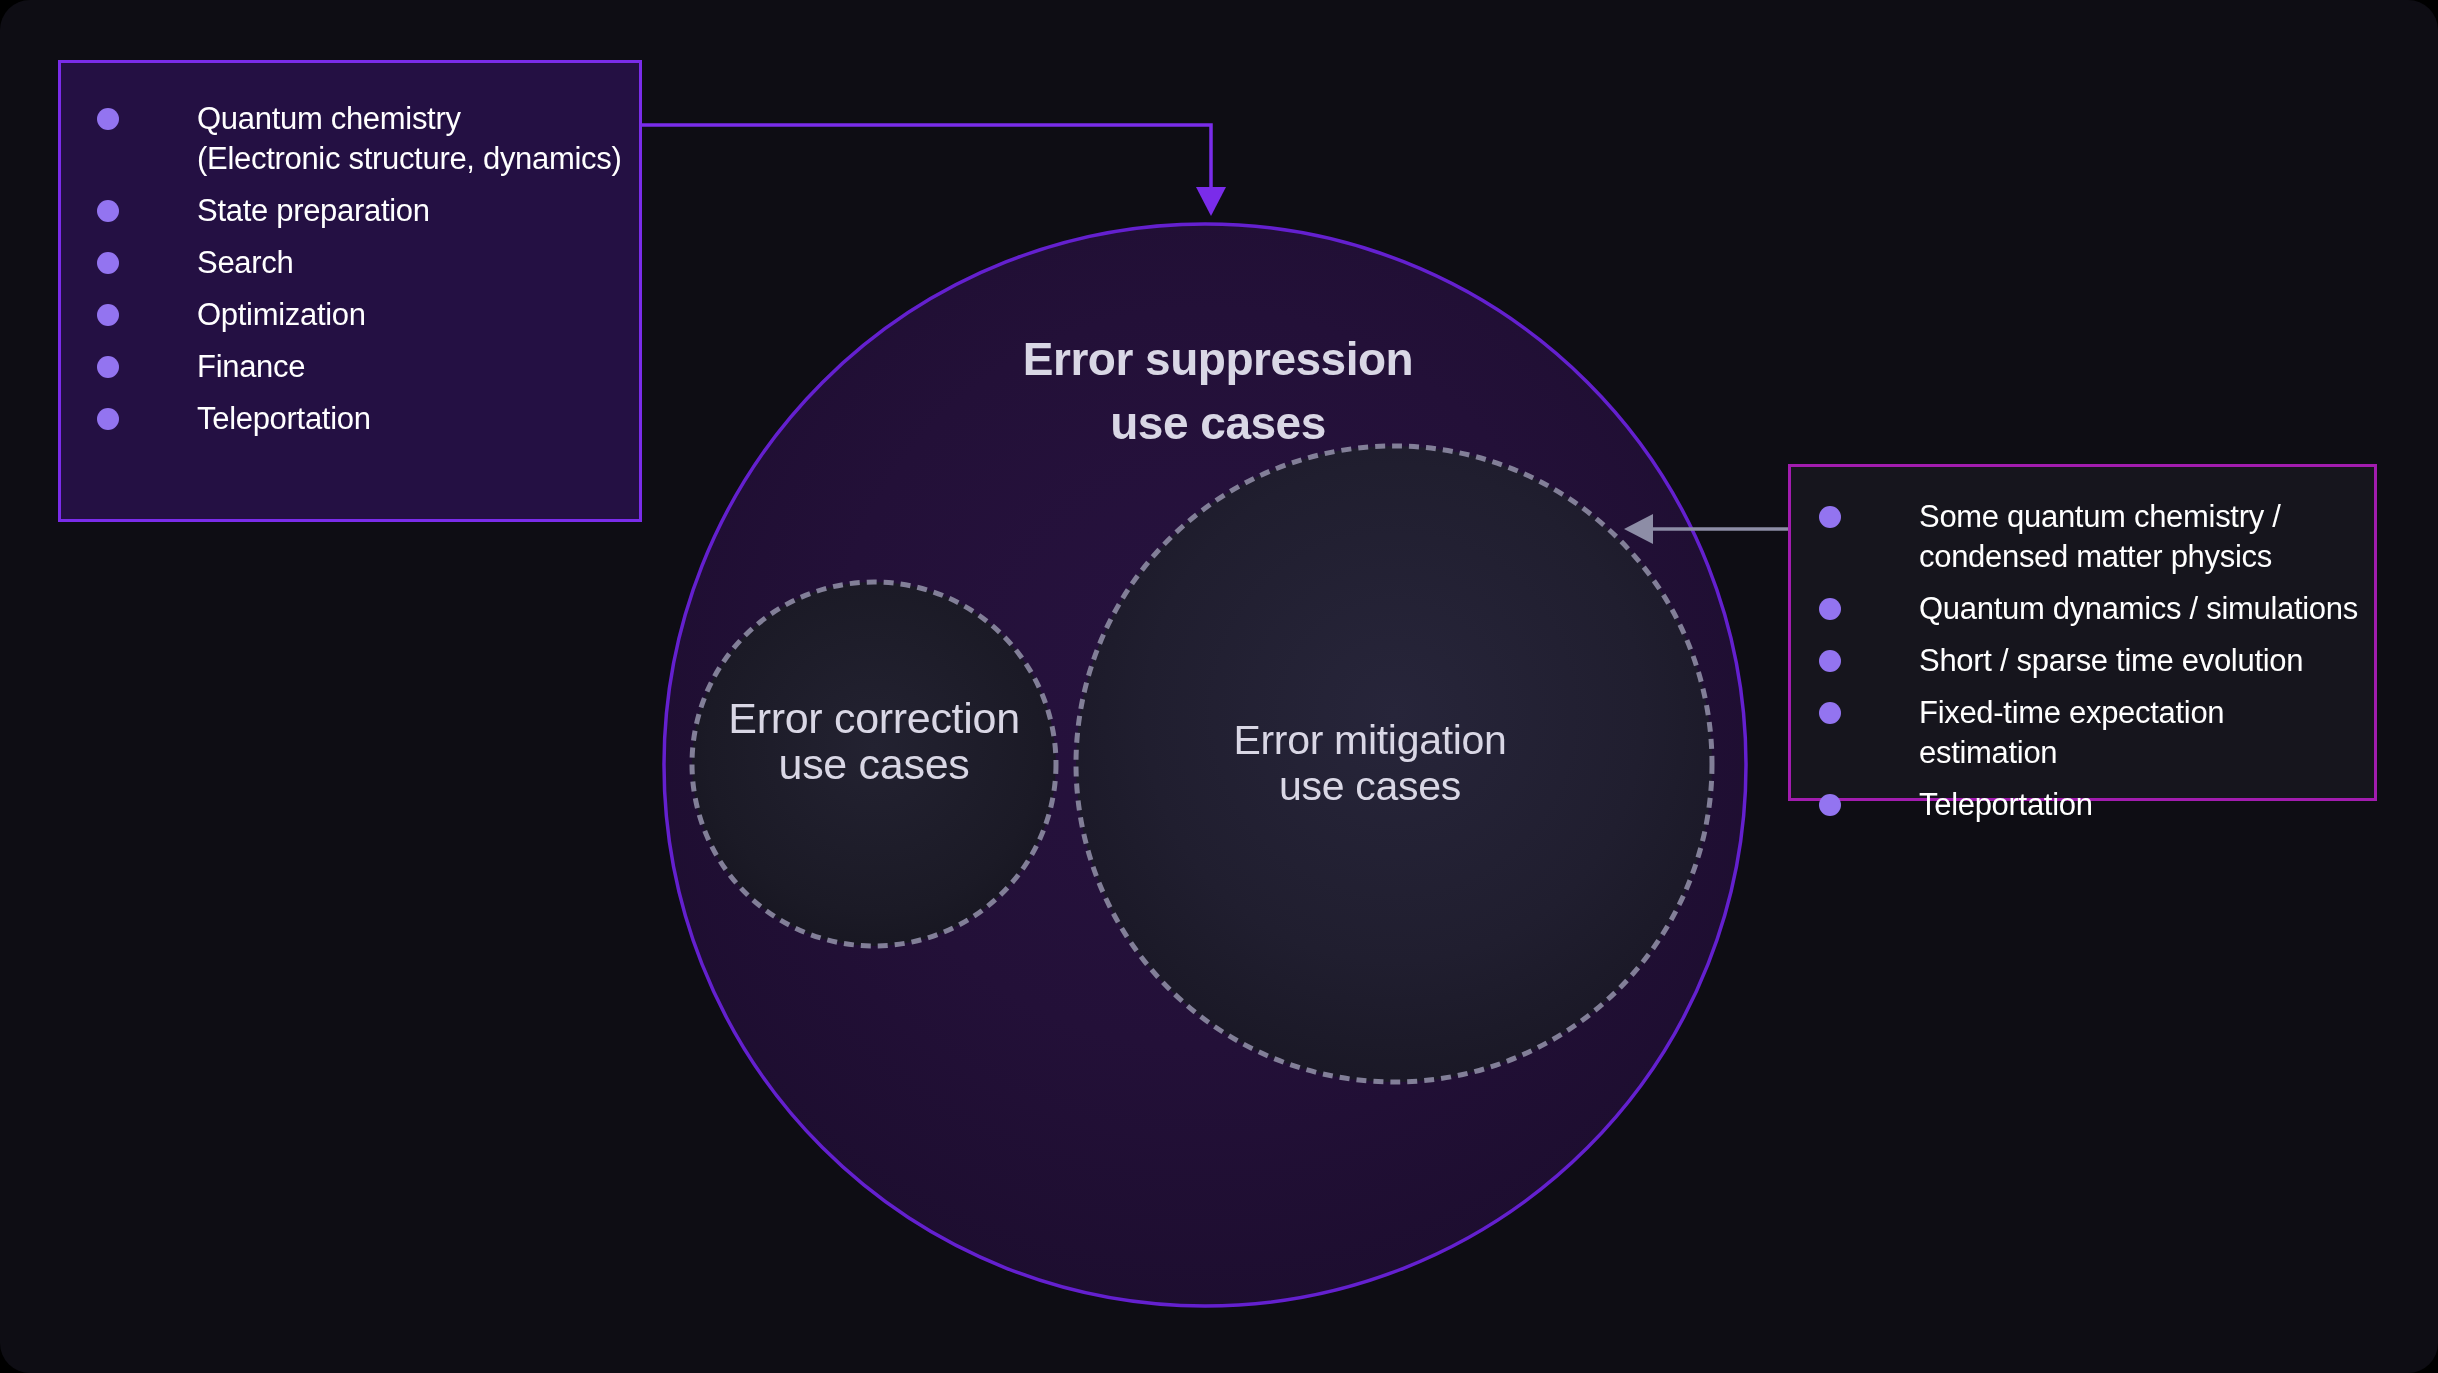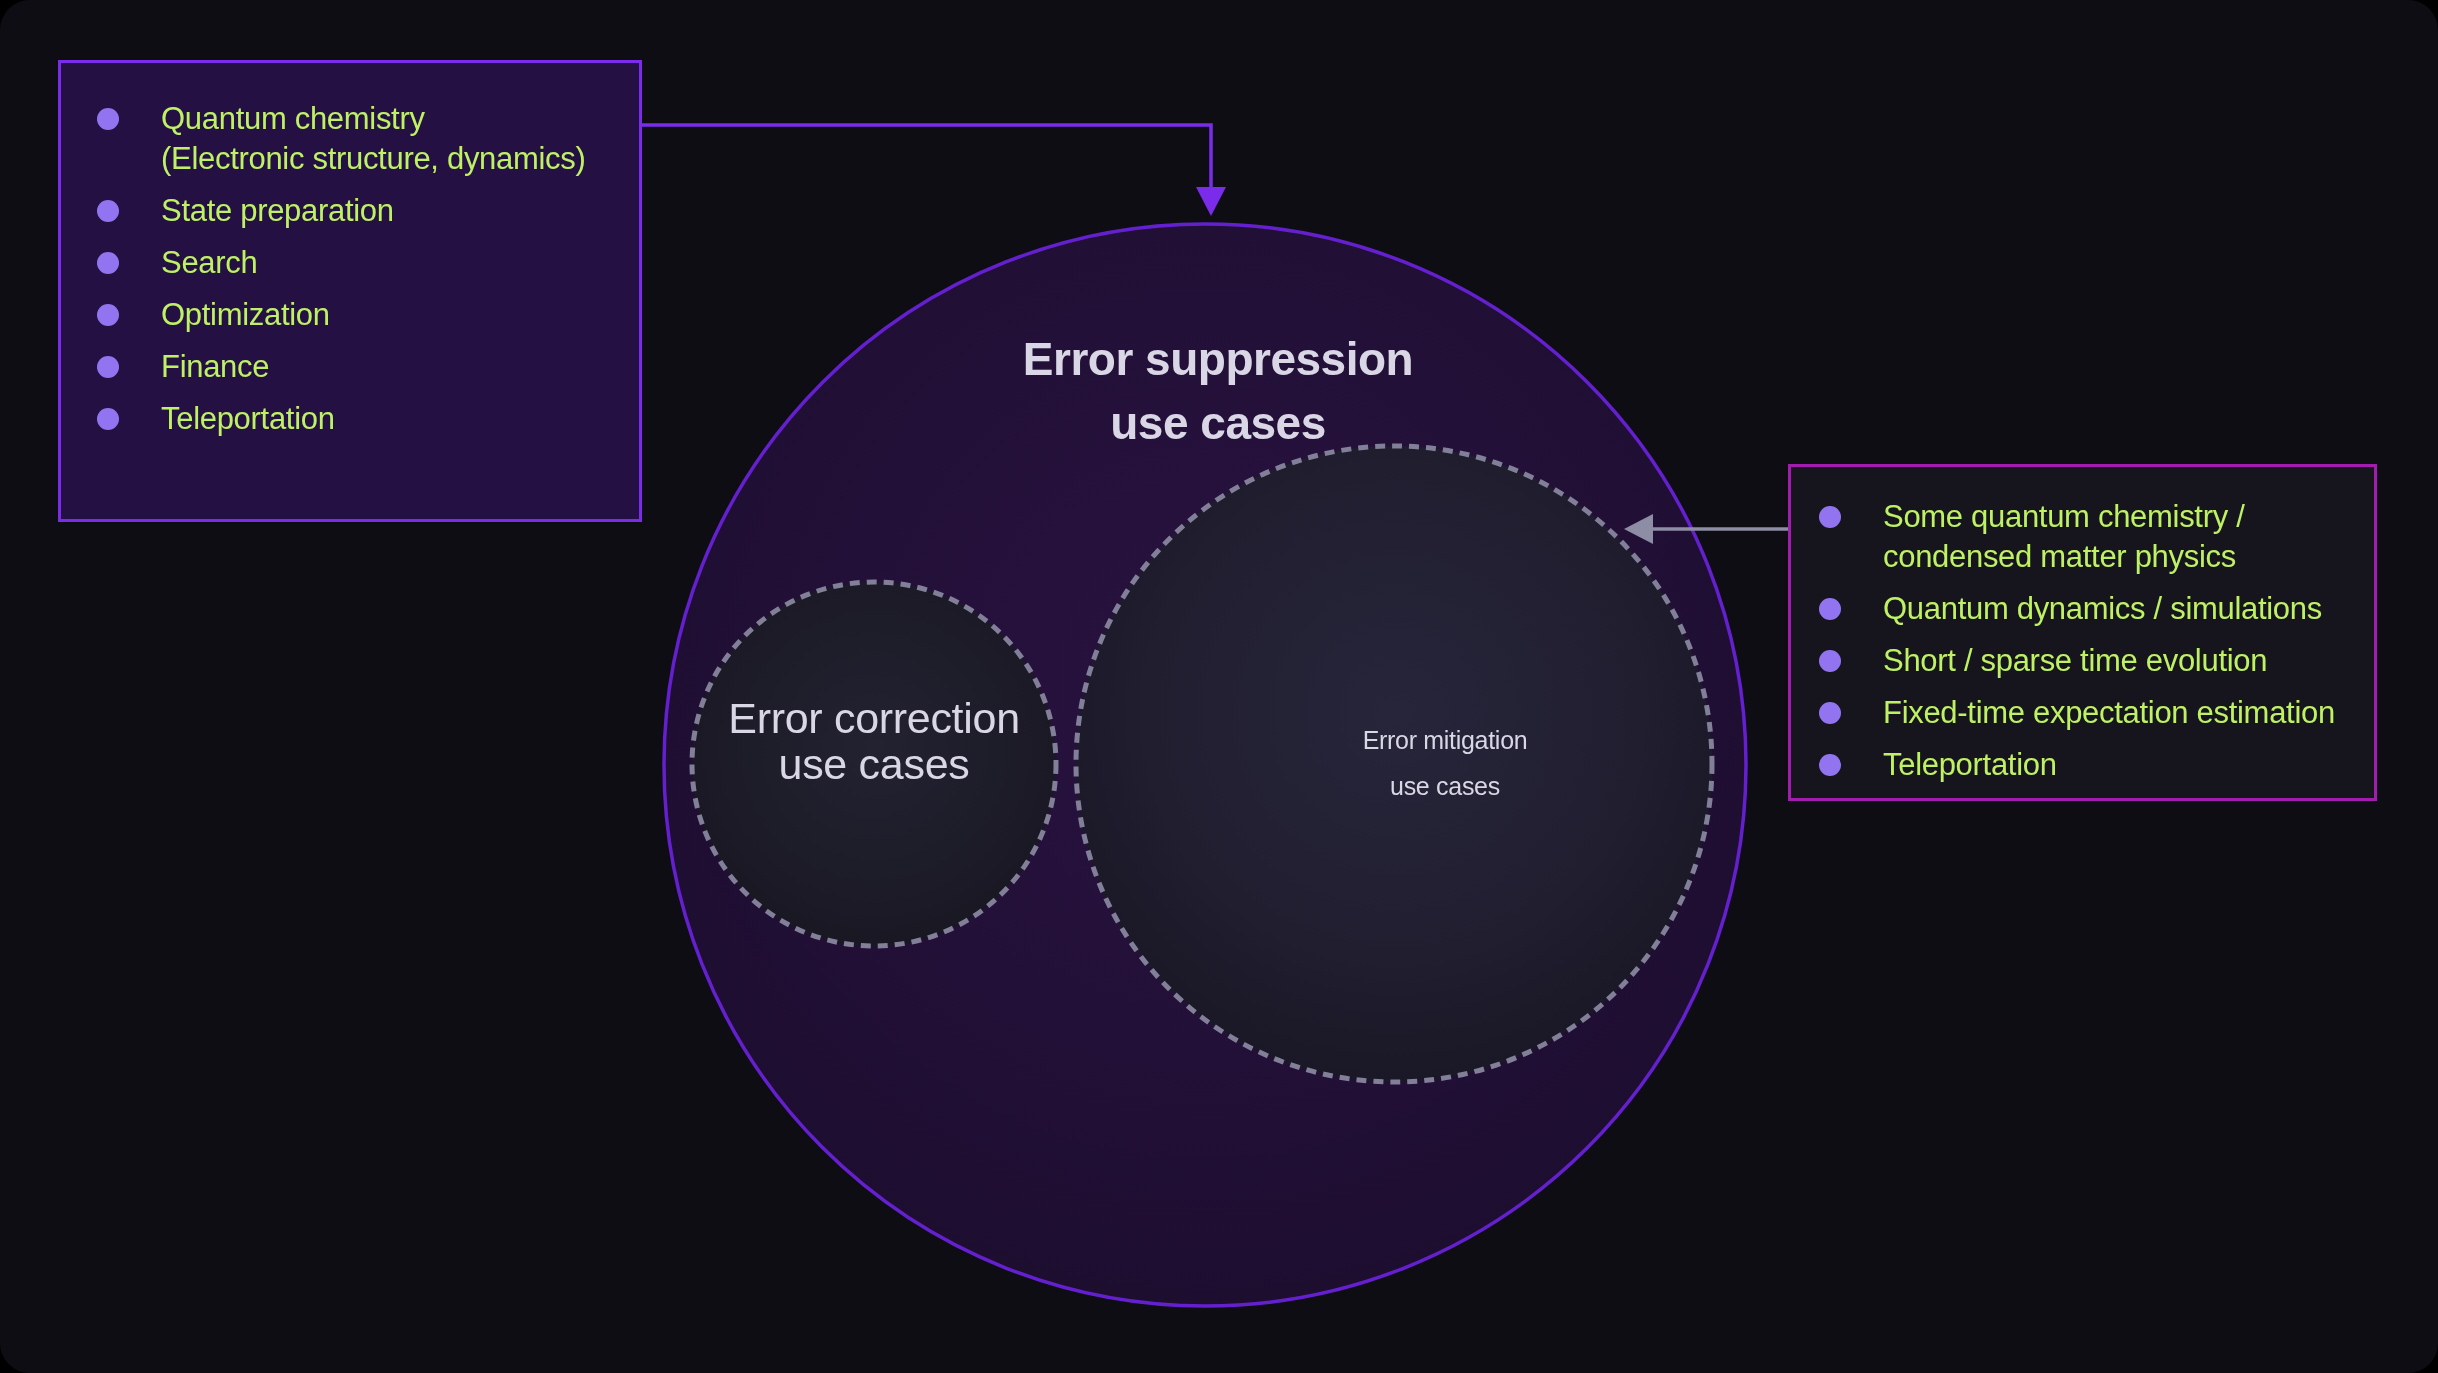--- a/index.html
+++ b/index.html
@@ -92,21 +92,22 @@
     background: #9374f0;
     flex: 0 0 22px;
     margin-top: 9px;
     margin-right: 42px;
   }
   .item-text {
     white-space: pre-line;
     font-size: 31px;
     line-height: 40px;
     letter-spacing: -0.3px;
-    color: #bef264;
+    color: #ffffff;
+    margin-left: 36px;
   }
 
   
   .circle-label {
     position: absolute;
     text-align: center;
     white-space: pre-line;
     color: #d9d7e5;
   }
   .title-label {
@@ -122,24 +123,24 @@
   .corr-label {
     left: 674px;
     top: 695px;
     width: 400px;
     font-size: 43px;
     line-height: 46px;
     font-weight: 500;
     letter-spacing: -0.3px;
   }
   .mit-label {
-    left: 1245px;
+    left: 1170px;
     top: 717px;
     width: 400px;
-    font-size: 25px;
+    font-size: 41px;
     line-height: 46px;
     font-weight: 500;
     letter-spacing: -0.3px;
   }
 </style>
 </head>
 <body>
 
 <div class="canvas">
 

